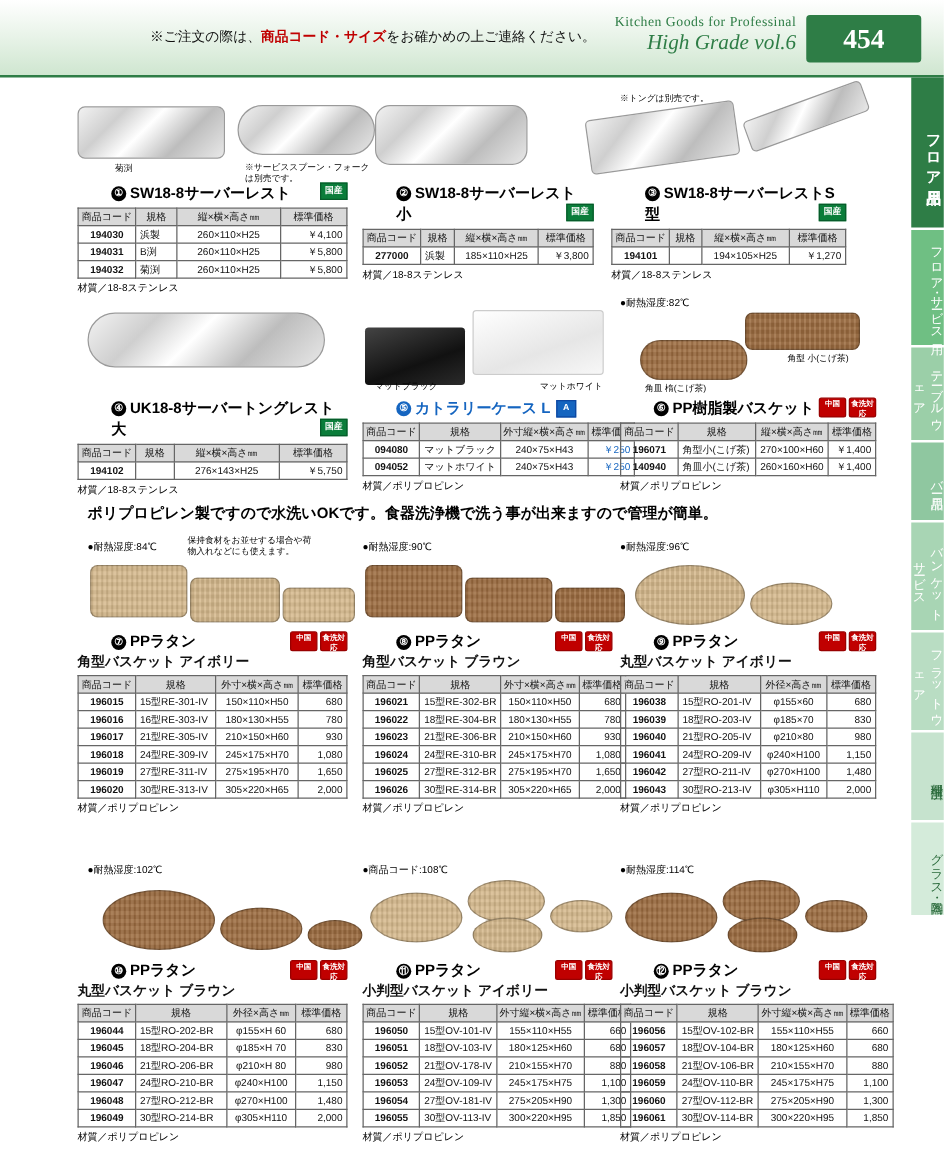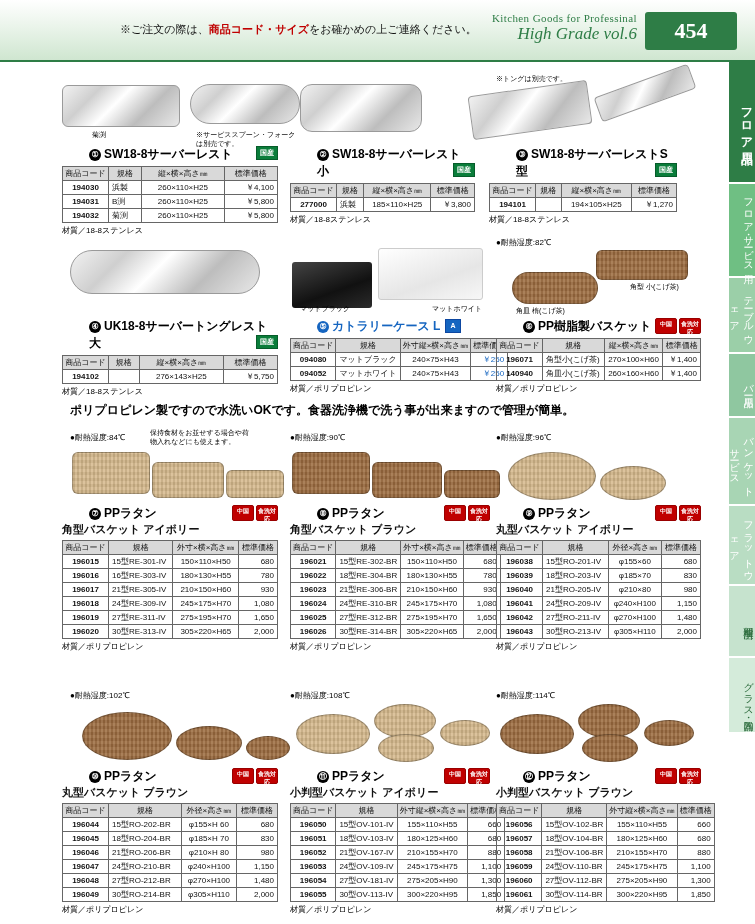--- a/index.html
+++ b/index.html
@@ -517,21 +517,21 @@
     </tbody>
       </table>
     <div class="material">材質／ポリプロピレン</div>
   </div>
 
   <div class="heatnote" style="position:absolute;left:70px; top:690px;">●耐熱湿度:102℃</div>
   <div class="photo rat brown" style="left:82px; top:712px; width:90px; height:48px; border-radius:50%;"></div>
   <div class="photo rat brown" style="left:176px; top:726px; width:66px; height:34px; border-radius:50%;"></div>
   <div class="photo rat brown" style="left:246px; top:736px; width:44px; height:24px; border-radius:50%;"></div>
 
-  <div class="heatnote" style="position:absolute;left:290px; top:690px;">●耐熱湿度:108℃</div>
+  <div class="heatnote" style="position:absolute;left:290px; top:690px;">●商品コード:108℃</div>
   <div class="photo rat ivory" style="left:296px; top:714px; width:74px; height:40px; border-radius:50%;"></div>
   <div class="photo rat ivory" style="left:374px; top:704px; width:62px; height:34px; border-radius:50%;"></div>
   <div class="photo rat ivory" style="left:378px; top:734px; width:56px; height:28px; border-radius:50%;"></div>
   <div class="photo rat ivory" style="left:440px; top:720px; width:50px; height:26px; border-radius:50%;"></div>
 
   <div class="heatnote" style="position:absolute;left:496px; top:690px;">●耐熱湿度:114℃</div>
   <div class="photo rat brown" style="left:500px; top:714px; width:74px; height:40px; border-radius:50%;"></div>
   <div class="photo rat brown" style="left:578px; top:704px; width:62px; height:34px; border-radius:50%;"></div>
   <div class="photo rat brown" style="left:582px; top:734px; width:56px; height:28px; border-radius:50%;"></div>
   <div class="photo rat brown" style="left:644px; top:720px; width:50px; height:26px; border-radius:50%;"></div>
@@ -614,21 +614,21 @@
             <td class="price">660</td>
           </tr>
       <tr>
             <td class="code">196051</td>
             <td class="name">18型OV-103-IV</td>
             <td class="size">180×125×H60</td>
             <td class="price">680</td>
           </tr>
       <tr>
             <td class="code">196052</td>
-            <td class="name">21型OV-167-IV</td>
+            <td class="name">21型OV-178-IV</td>
             <td class="size">210×155×H70</td>
             <td class="price">880</td>
           </tr>
       <tr>
             <td class="code">196053</td>
             <td class="name">24型OV-109-IV</td>
             <td class="size">245×175×H75</td>
             <td class="price">1,100</td>
           </tr>
       <tr>

